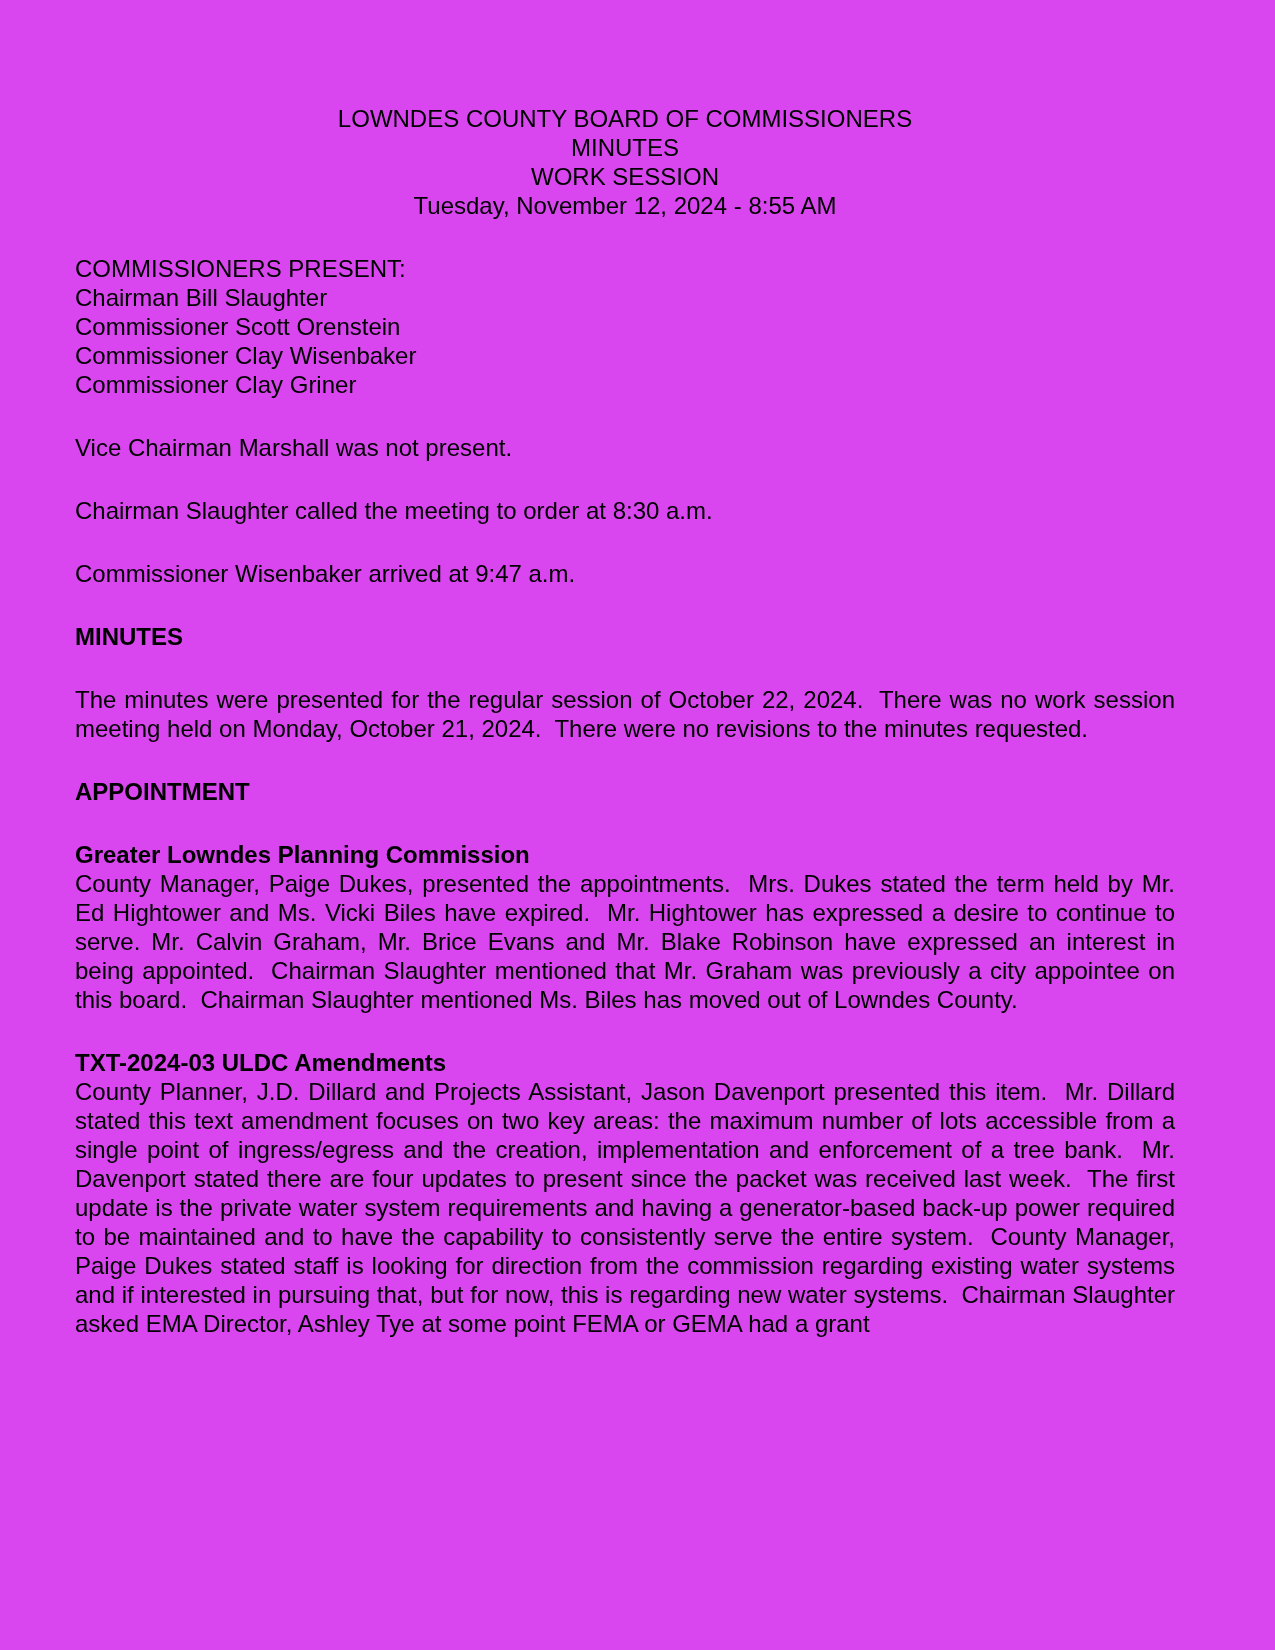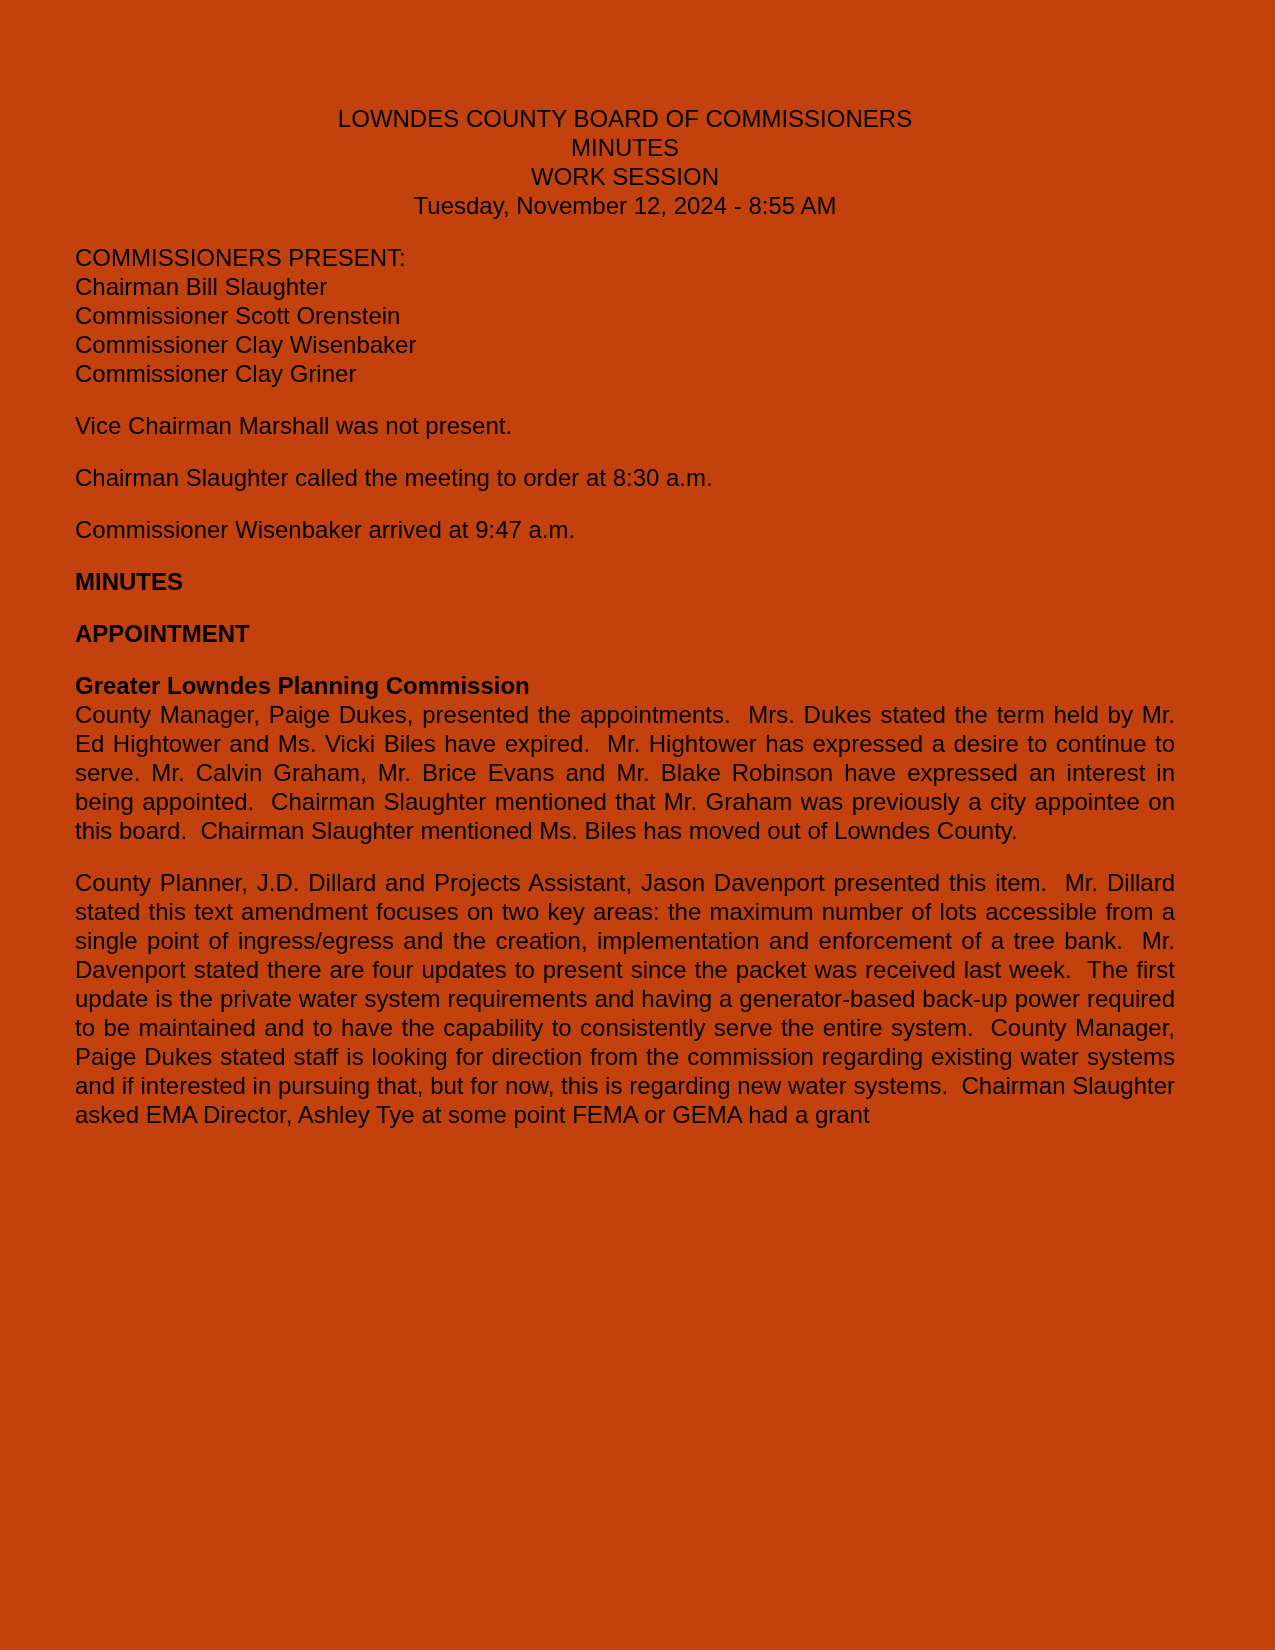--- a/index.html
+++ b/index.html
@@ -15,27 +15,27 @@
     line-height: 29px;
     color: #000000;
     overflow: hidden;
     box-sizing: border-box;
   }
   .page {
     width: 1275px;
     height: 1650px;
     padding: 104px 100px 0 75px;
     box-sizing: border-box;
-    background: #c2410c;
+    background: #d946ef;
   }
   .doc-header {
     text-align: center;
   }
   .block {
-    margin-top: 23px; 
+    margin-top: 34px; 
   }
   .after-header {
   }
   p, h1, h2, h3 {
     margin: 0;
     padding: 0;
     font-size: 24px;
     line-height: 29px;
   }
   .heading, .subheading {
@@ -70,26 +70,28 @@
   </section>
 
   <p class="block single-line">Vice Chairman Marshall was not present.</p>
 
   <p class="block single-line">Chairman Slaughter called the meeting to order at 8:30 a.m.</p>
 
   <p class="block single-line">Commissioner Wisenbaker arrived at 9:47 a.m.</p>
 
   <h2 class="block heading">MINUTES</h2>
 
+  <p class="block para">The minutes were presented for the regular session of October 22, 2024.  There was no work session meeting held on Monday, October 21, 2024.  There were no revisions to the minutes requested.</p>
 
   <h2 class="block heading">APPOINTMENT</h2>
 
   <section class="block">
     <h3 class="subheading">Greater Lowndes Planning Commission</h3>
     <p class="para">County Manager, Paige Dukes, presented the appointments.  Mrs. Dukes stated the term held by Mr. Ed Hightower and Ms. Vicki Biles have expired.  Mr. Hightower has expressed a desire to continue to serve. Mr. Calvin Graham, Mr. Brice Evans and Mr. Blake Robinson have expressed an interest in being appointed.  Chairman Slaughter mentioned that Mr. Graham was previously a city appointee on this board.  Chairman Slaughter mentioned Ms. Biles has moved out of Lowndes County.</p>
   </section>
 
 
   <section class="block">
+    <h3 class="subheading">TXT-2024-03 ULDC Amendments</h3>
     <p class="para">County Planner, J.D. Dillard and Projects Assistant, Jason Davenport presented this item.  Mr. Dillard stated this text amendment focuses on two key areas: the maximum number of lots accessible from a single point of ingress/egress and the creation, implementation and enforcement of a tree bank.  Mr. Davenport stated there are four updates to present since the packet was received last week.  The first update is the private water system requirements and having a generator-based back-up power required to be maintained and to have the capability to consistently serve the entire system.  County Manager, Paige Dukes stated staff is looking for direction from the commission regarding existing water systems and if interested in pursuing that, but for now, this is regarding new water systems.  Chairman Slaughter asked EMA Director, Ashley Tye at some point FEMA or GEMA had a grant</p>
   </section>
 
 </div>
 
 </body></html>

